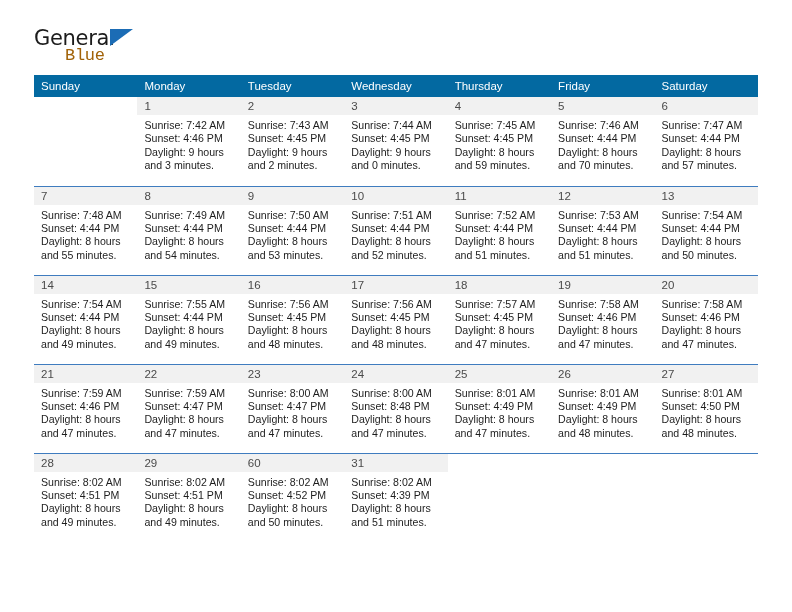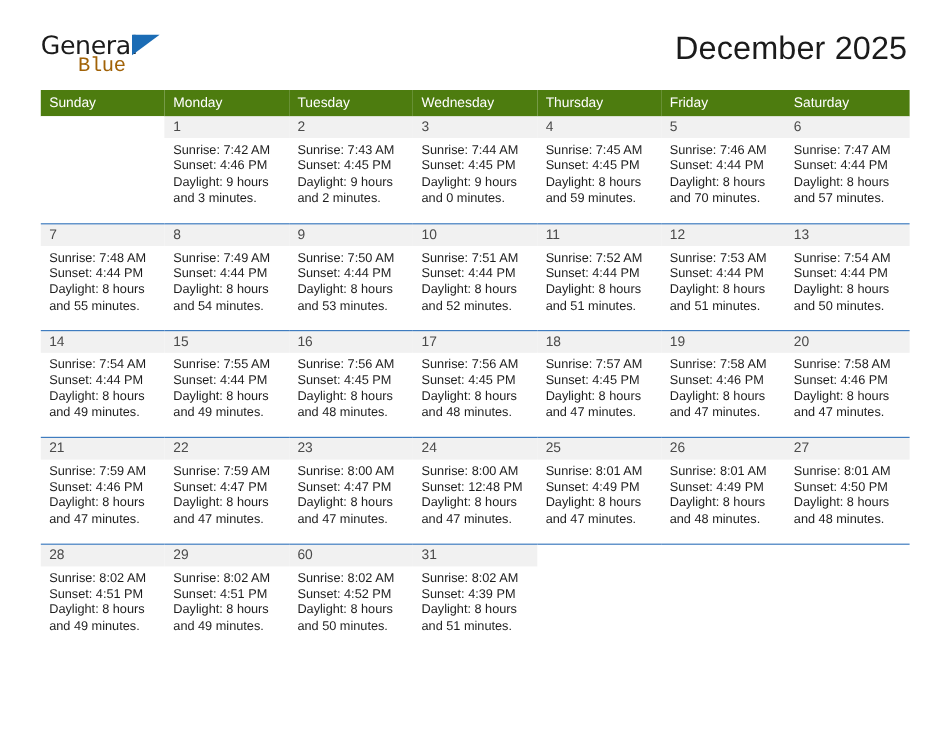--- a/index.html
+++ b/index.html
@@ -83,21 +83,21 @@
     letter-spacing: 0.05px;
   }
 
   
   .calendar {
     width: 724px;
     border-collapse: collapse;
     table-layout: fixed;
   }
   .calendar th {
-    background: #4d7c0f;
+    background: #0369a1;
     color: #ffffff;
     font-size: 11.5px;
     font-weight: normal;
     text-align: left;
     padding: 5px 0 5px 7px;
     height: 19px;
     box-sizing: border-box;
   }
   .week-row > td {
     vertical-align: top;
@@ -140,21 +140,20 @@
 
   <div class="header">
 
     <div class="brand">
       <span class="brand-general">General</span>
       <span class="brand-triangle"></span>
       <span class="brand-blue">Blue</span>
     </div>
 
     <div class="titles">
-      <div class="cal-title">December 2025</div>
     </div>
 
   </div>
 
   <table class="calendar">
     <thead>
       <tr>
         <th>Sunday</th>
         <th>Monday</th>
         <th>Tuesday</th>
@@ -379,21 +378,21 @@
               <div>Sunrise: 8:00 AM</div>
               <div>Sunset: 4:47 PM</div>
               <div>Daylight: 8 hours</div>
               <div>and 47 minutes.</div>
             </div>
           </td>
           <td>
             <div class="daynum">24</div>
             <div class="details">
               <div>Sunrise: 8:00 AM</div>
-              <div>Sunset: 12:48 PM</div>
+              <div>Sunset: 8:48 PM</div>
               <div>Daylight: 8 hours</div>
               <div>and 47 minutes.</div>
             </div>
           </td>
           <td>
             <div class="daynum">25</div>
             <div class="details">
               <div>Sunrise: 8:01 AM</div>
               <div>Sunset: 4:49 PM</div>
               <div>Daylight: 8 hours</div>

